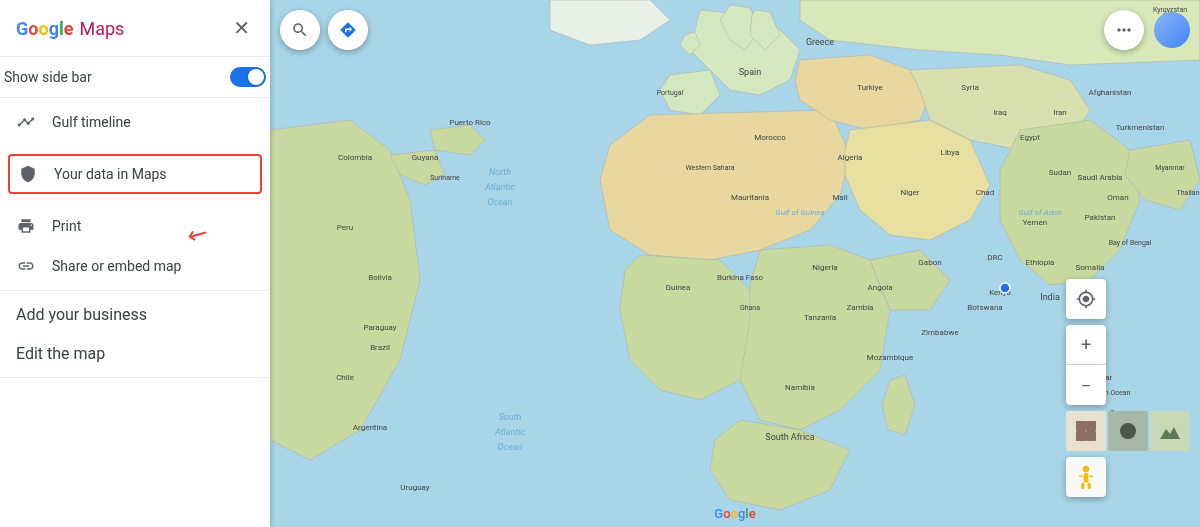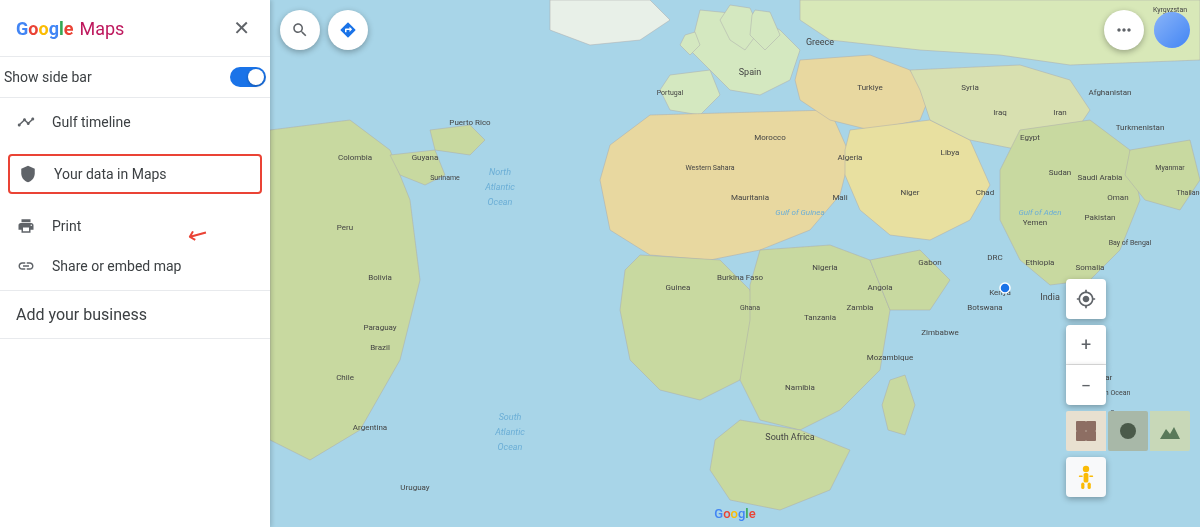--- a/index.html
+++ b/index.html
@@ -366,20 +366,23 @@
             <path d="M3.9 12c0-1.71 1.39-3.1 3.1-3.1h4V7H7c-2.76 0-5 2.24-5 5s2.24 5 5 5h4v-1.9H7c-1.71 0-3.1-1.39-3.1-3.1zM8 13h8v-2H8v2zm9-6h-4v1.9h4c1.71 0 3.1 1.39 3.1 3.1s-1.39 3.1-3.1 3.1h-4V17h4c2.76 0 5-2.24 5-5s-2.24-5-5-5z"></path>
           </svg>
       </span>
       <span>Share or embed map</span>
     </div>
   </div>
 
   <div class="sidebar-section">
     <div class="sidebar-flat-item">
       <span>Add your business</span>
+    </div>
+    <div class="sidebar-flat-item">
+      <span>Edit the map</span>
     </div>
   </div>
 
   <div class="sidebar-bottom">
     <div class="sidebar-flat-item">
       
     </div>
 
   </div>
 </div>

